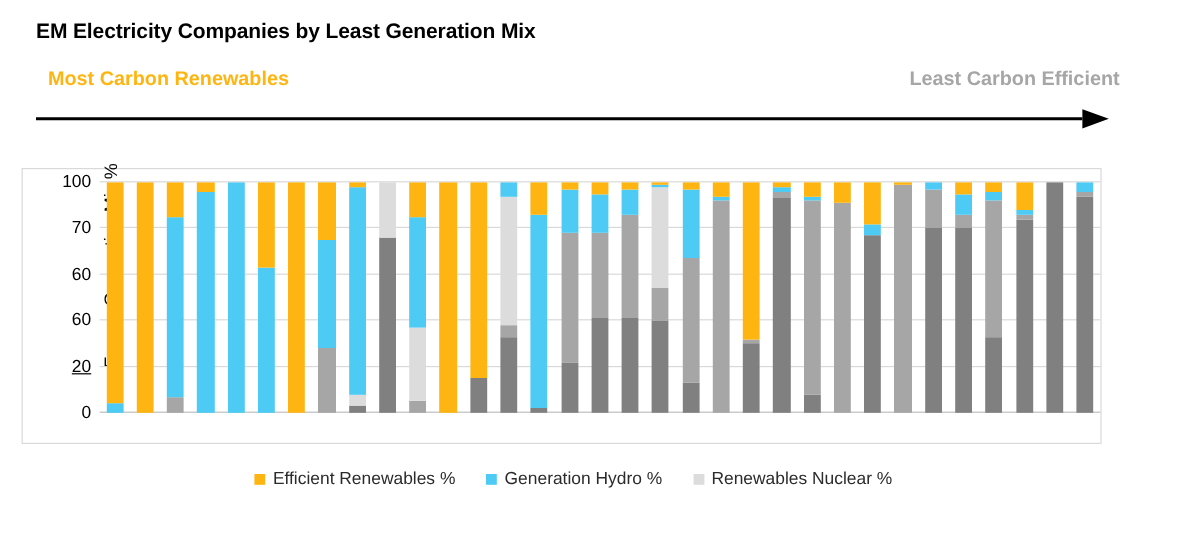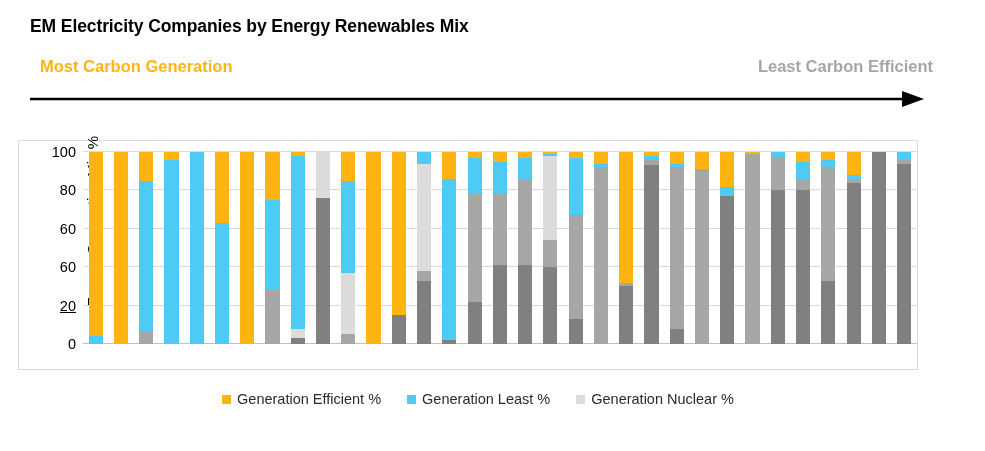--- a/index.html
+++ b/index.html
@@ -166,23 +166,23 @@
     flex: 0 0 auto;
   }
   .legend-text {
     font-size: 14.5px;
     color: #2b2b2b;
   }
 </style>
 </head>
 <body>
 
-<div id="chart-title">EM Electricity Companies by Energy Renewables Mix</div>
-
-<div id="most-efficient-label">Most Carbon Generation</div>
+<div id="chart-title">EM Electricity Companies by Least Generation Mix</div>
+
+<div id="most-efficient-label">Most Carbon Renewables</div>
 
 <div id="least-efficient-label">Least Carbon Efficient</div>
 
 <svg id="efficiency-arrow" viewBox="0 0 895 22" preserveAspectRatio="none">
   <line x1="0" y1="11" x2="872" y2="11" stroke="#000000" stroke-width="2.4"></line>
   <polygon points="872,3 894,11 872,19" fill="#000000"></polygon>
 </svg>
 
 <div id="chart-frame">
 
@@ -195,21 +195,21 @@
         <div class="gridline" style="bottom: 40%;"></div>
         <div class="gridline" style="bottom: 60%;"></div>
         <div class="gridline" style="bottom: 80%;"></div>
         <div class="gridline" style="bottom: 100%;"></div>
       </div>
     <div id="ticklabels-layer">
         <div class="tick-label" style="bottom: 0%; transform: translateY(50%);">0</div>
         <div class="tick-label" style="bottom: 20%; transform: translateY(50%); text-decoration: underline;">20</div>
         <div class="tick-label" style="bottom: 40%; transform: translateY(50%);">60</div>
         <div class="tick-label" style="bottom: 60%; transform: translateY(50%); margin-left: 28px;">60</div>
-        <div class="tick-label" style="bottom: 80%; transform: translateY(50%);">80</div>
+        <div class="tick-label" style="bottom: 80%; transform: translateY(50%);">70</div>
         <div class="tick-label" style="bottom: 100%; transform: translateY(50%);">100</div>
       </div>
     <div id="bars-layer">
         <div class="bar-col">
           <div class="bar-stack">
             <div class="bar-seg" style="background: rgb(77, 203, 245); bottom: 0%; height: 4%;"></div>
             <div class="bar-seg" style="background: rgb(255, 181, 17); bottom: 4%; height: 96%;"></div>
           </div>
         </div>
         <div class="bar-col">
@@ -435,23 +435,23 @@
           </div>
         </div>
       </div>
   </div>
 
 </div>
 
 <div id="chart-legend">
     <div class="legend-entry">
       <span class="legend-swatch" style="background: rgb(255, 181, 17);"></span>
-      <span class="legend-text">Generation Efficient %</span>
+      <span class="legend-text">Efficient Renewables %</span>
     </div>
     <div class="legend-entry">
       <span class="legend-swatch" style="background: rgb(77, 203, 245);"></span>
-      <span class="legend-text">Generation Least %</span>
+      <span class="legend-text">Generation Hydro %</span>
     </div>
     <div class="legend-entry">
       <span class="legend-swatch" style="background: rgb(220, 220, 220);"></span>
-      <span class="legend-text">Generation Nuclear %</span>
+      <span class="legend-text">Renewables Nuclear %</span>
     </div>
   </div>
 
 </body></html>

